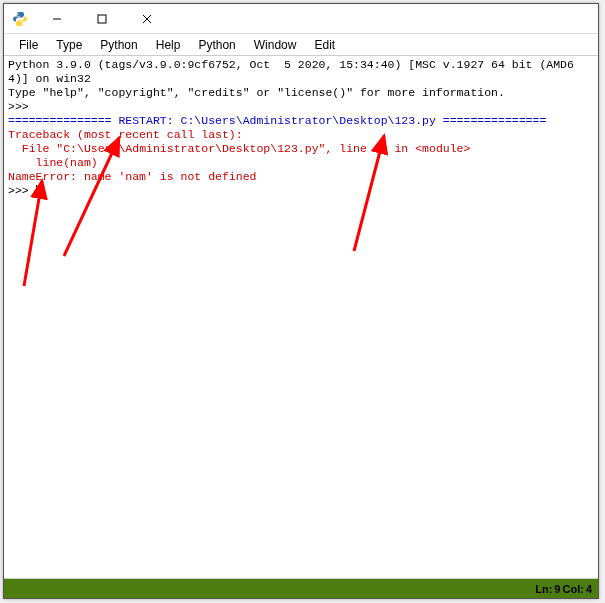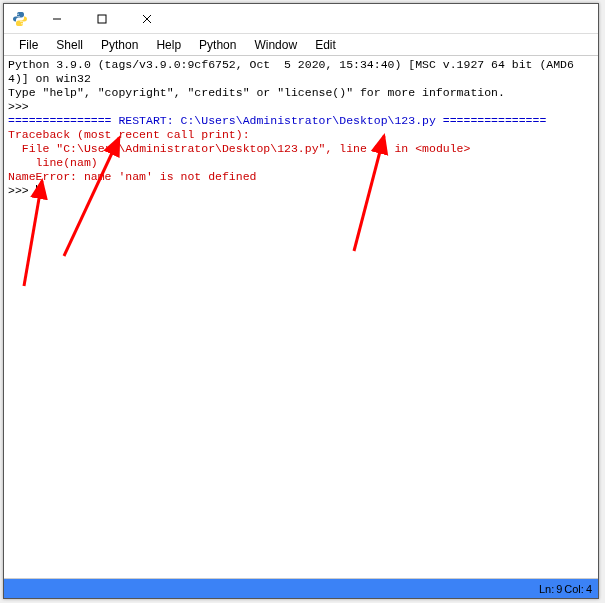--- a/index.html
+++ b/index.html
@@ -94,21 +94,22 @@
     vertical-align: text-bottom;
   }
   .statusbar {
     height: 20px;
     border-top: 1px solid #ccc;
     display: flex;
     justify-content: flex-end;
     align-items: center;
     font-size: 11px;
     padding: 0 6px;
-    background: #3b82f6;
+    background: #4d7c0f;
+    font-weight: bold;
   }
   .statusbar span { margin-left: 2px; }
   
   .arrow {
     position: absolute;
     pointer-events: none;
   }
 </style>
 </head>
 <body>
@@ -137,33 +138,33 @@
         <svg width="10" height="10">
             <line x1="1" y1="1" x2="9" y2="9" stroke="#000" stroke-width="1"></line>
             <line x1="9" y1="1" x2="1" y2="9" stroke="#000" stroke-width="1"></line>
           </svg>
       </div>
     </div>
   </div>
 
   <div class="menubar">
     <div class="menuitem">File</div>
-    <div class="menuitem">Shell</div>
+    <div class="menuitem">Type</div>
     <div class="menuitem">Python</div>
     <div class="menuitem">Help</div>
     <div class="menuitem">Python</div>
     <div class="menuitem">Window</div>
     <div class="menuitem">Edit</div>
   </div>
 
   <div class="content"><span>Python 3.9.0 (tags/v3.9.0:9cf6752, Oct  5 2020, 15:34:40) [MSC v.1927 64 bit (AMD64)] on win32</span>
 <span>Type "help", "copyright", "credits" or "license()" for more information.</span>
 <span class="prompt">&gt;&gt;&gt; </span>
 <span class="blue">=============== RESTART: C:\Users\Administrator\Desktop\123.py ===============</span>
-<span class="red">Traceback (most recent call print):</span>
+<span class="red">Traceback (most recent call last):</span>
 <span class="red">  File "C:\Users\Administrator\Desktop\123.py", line 2, in &lt;module&gt;</span>
 <span class="red">    line(nam)</span>
 <span class="red">NameError: name 'nam' is not defined</span>
 <span class="prompt">&gt;&gt;&gt; </span><span class="cursor"></span>
 
     
     <svg class="arrow" style="left:0;top:0;" width="596" height="500">
       <defs>
         <marker id="ah" markerWidth="8" markerHeight="8" refX="6" refY="3" orient="auto">
           <path d="M0,0 L7,3 L0,6 Z" fill="#ff0000"></path>

